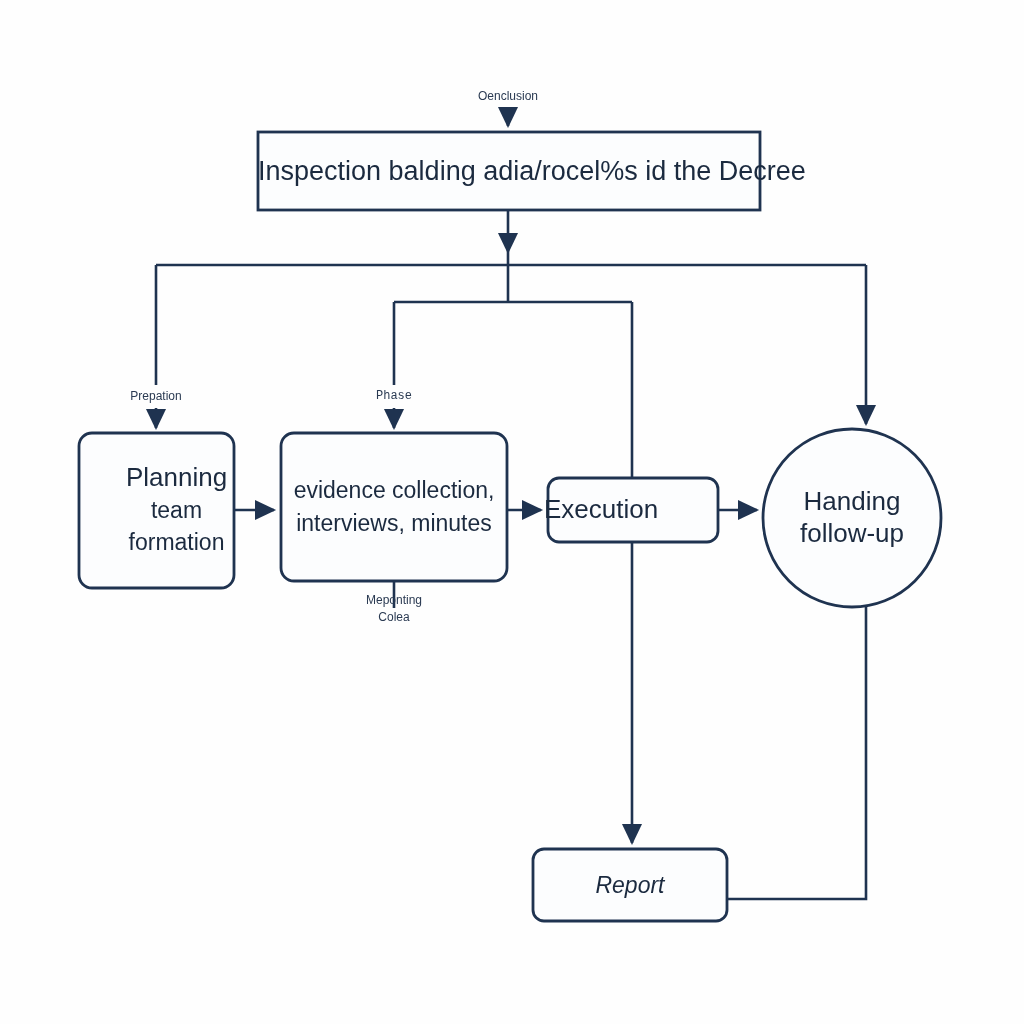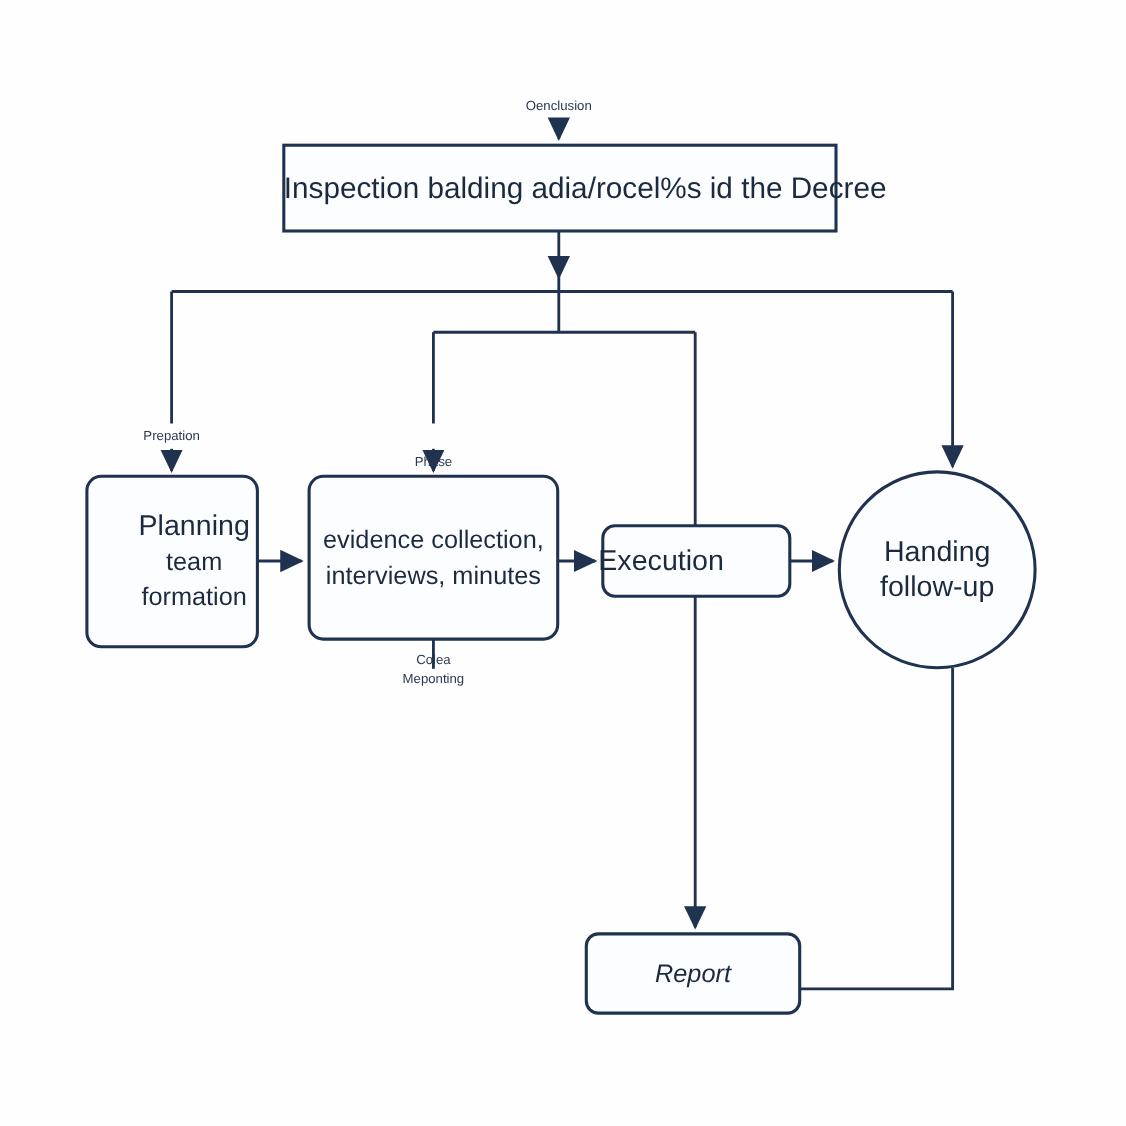--- a/index.html
+++ b/index.html
@@ -137,22 +137,22 @@
   </div>
 
   <div class="edge-label" style="left:408px; top:88px; width:200px;">
     <span>Oenclusion</span>
   </div>
 
   <div class="edge-label" style="left:76px; top:388px; width:160px;">
     <span>Prepation</span>
   </div>
 
-  <div class="edge-label" style="left:314px; top:412px; width:160px;">
+  <div class="edge-label" style="left:314px; top:388px; width:160px;font-family:Liberation Mono, monospace;">
     <span>Phase</span>
   </div>
 
   <div class="edge-label" style="left:294px; top:592px; width:200px;">
+    <div>Meponting</div>
     <div>Colea</div>
-    <div>Meponting</div>
   </div>
 
 </div>
 
 </body></html>

